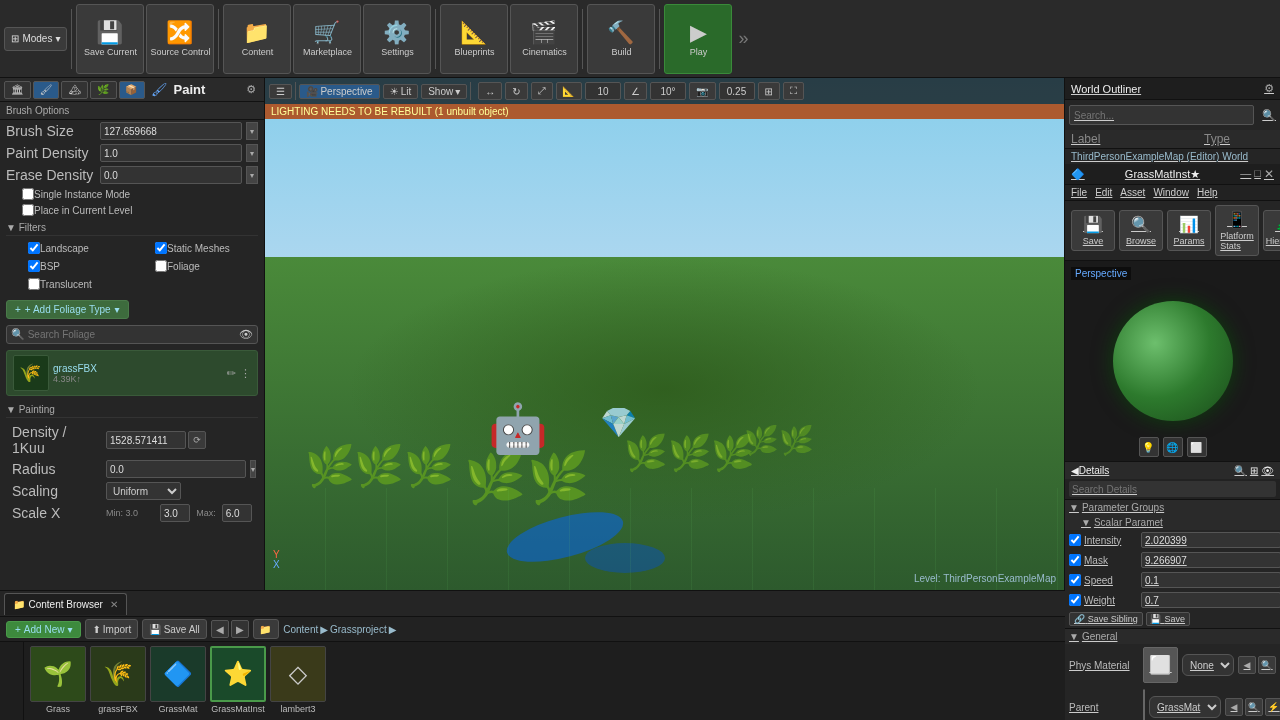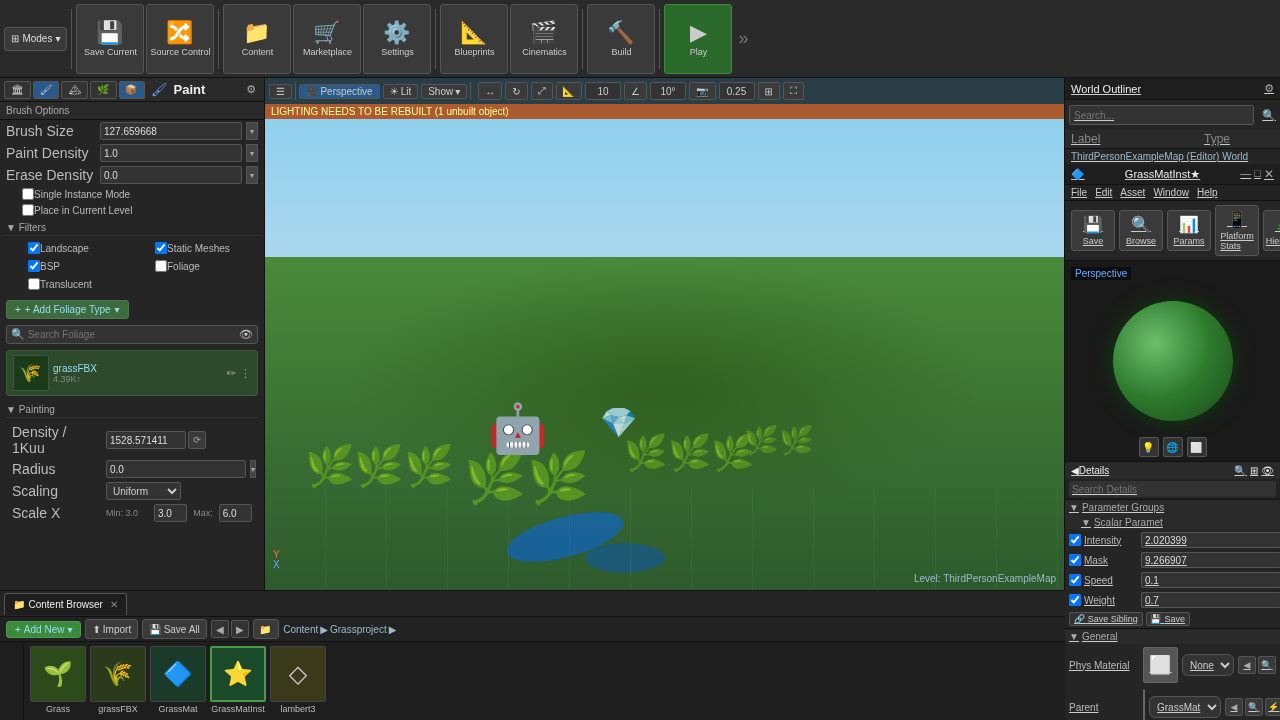--- a/index.html
+++ b/index.html
@@ -288,21 +288,21 @@
         <div class="prop-row">
           <span class="prop-label">Scaling</span>
           <select class="select-input">
             <option>Uniform</option>
             <option>Free</option>
             <option>Locked XY</option>
           </select>
         </div>
         <div class="prop-row">
           <span class="prop-label">Scale X</span>
-          <span style="font-size:9px; color:#888; margin-right:12px;">Min: 3.0</span>
+          <span style="font-size:9px; color:#888; margin-right:18px;">Min: 3.0</span>
           <input class="prop-input" style="width: 30px;" type="text" value="3.0">
           <span style="font-size:9px; color:#888; margin-left:2px; margin-right:2px;">Max:</span>
           <input class="prop-input" style="width: 30px;" type="text" value="6.0">
         </div>
       </div>
     </div>
 
     <div class="viewport">
       <div class="viewport-bg">
         <div style="position:absolute; top:0; left:0; right:0; height:40%; background:linear-gradient(180deg, #87CEEB 0%, #b0d8f0 100%);"></div>

